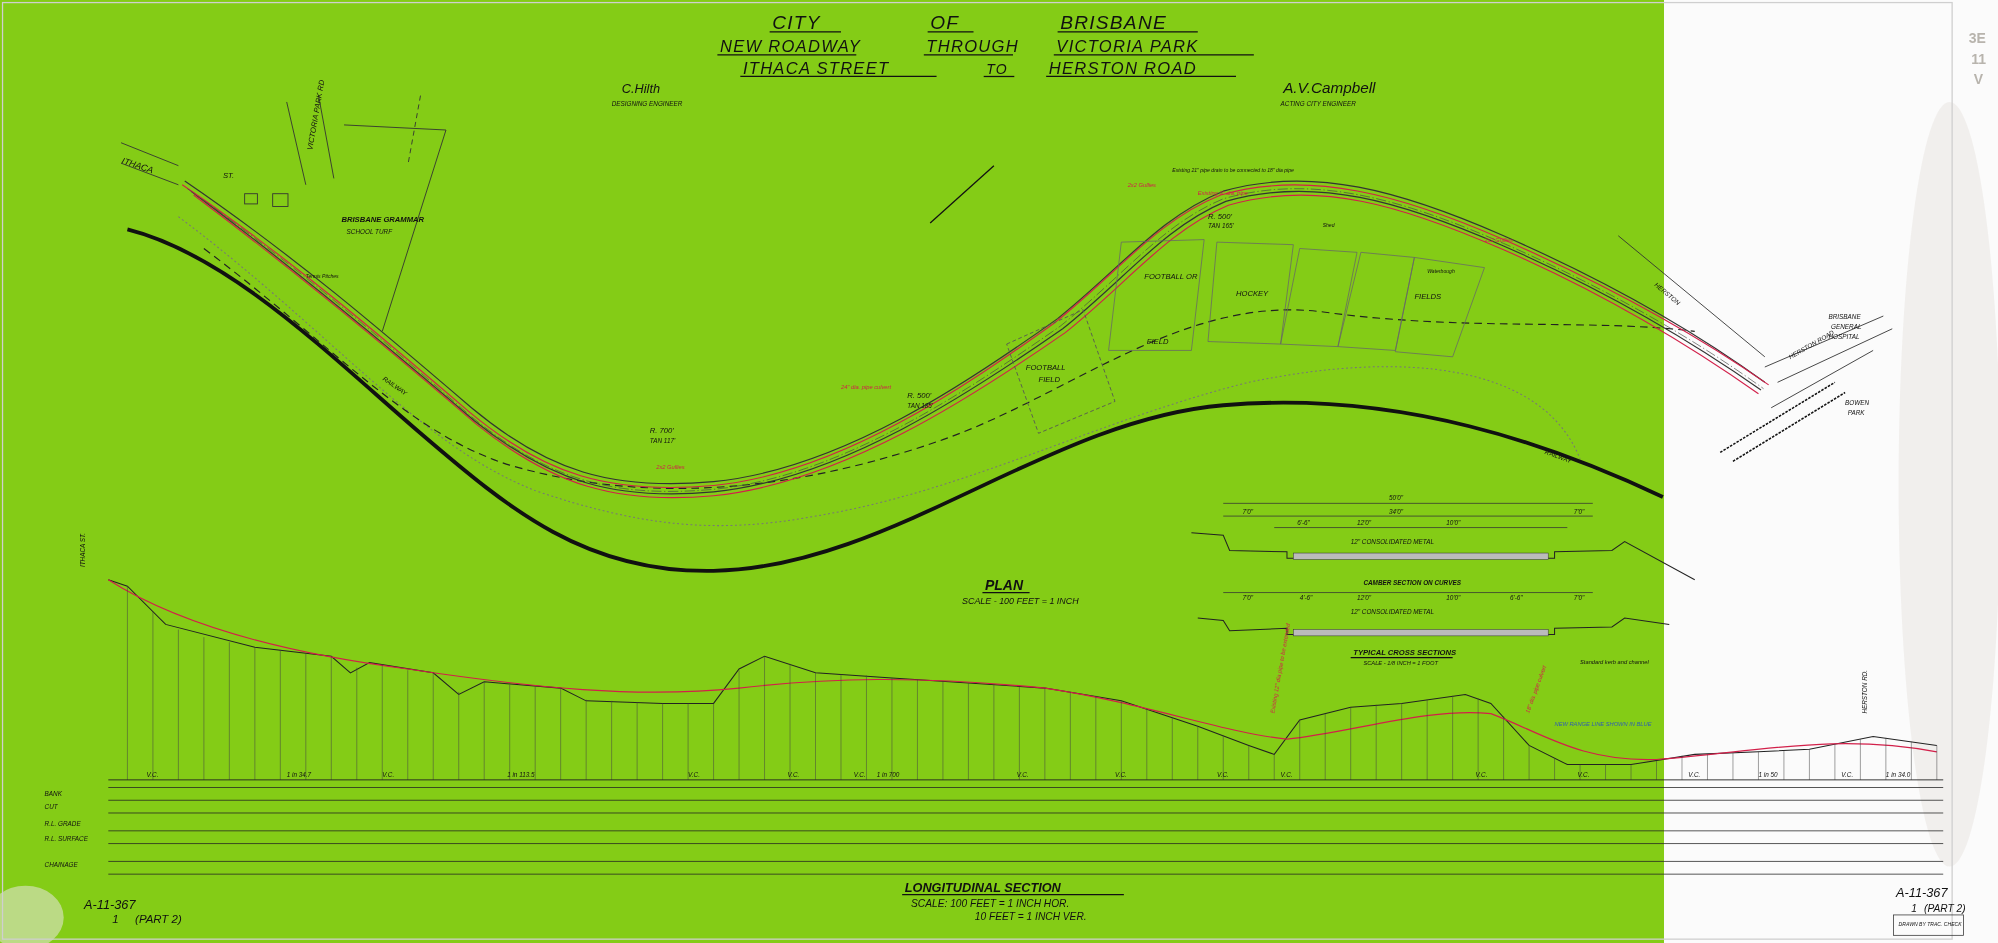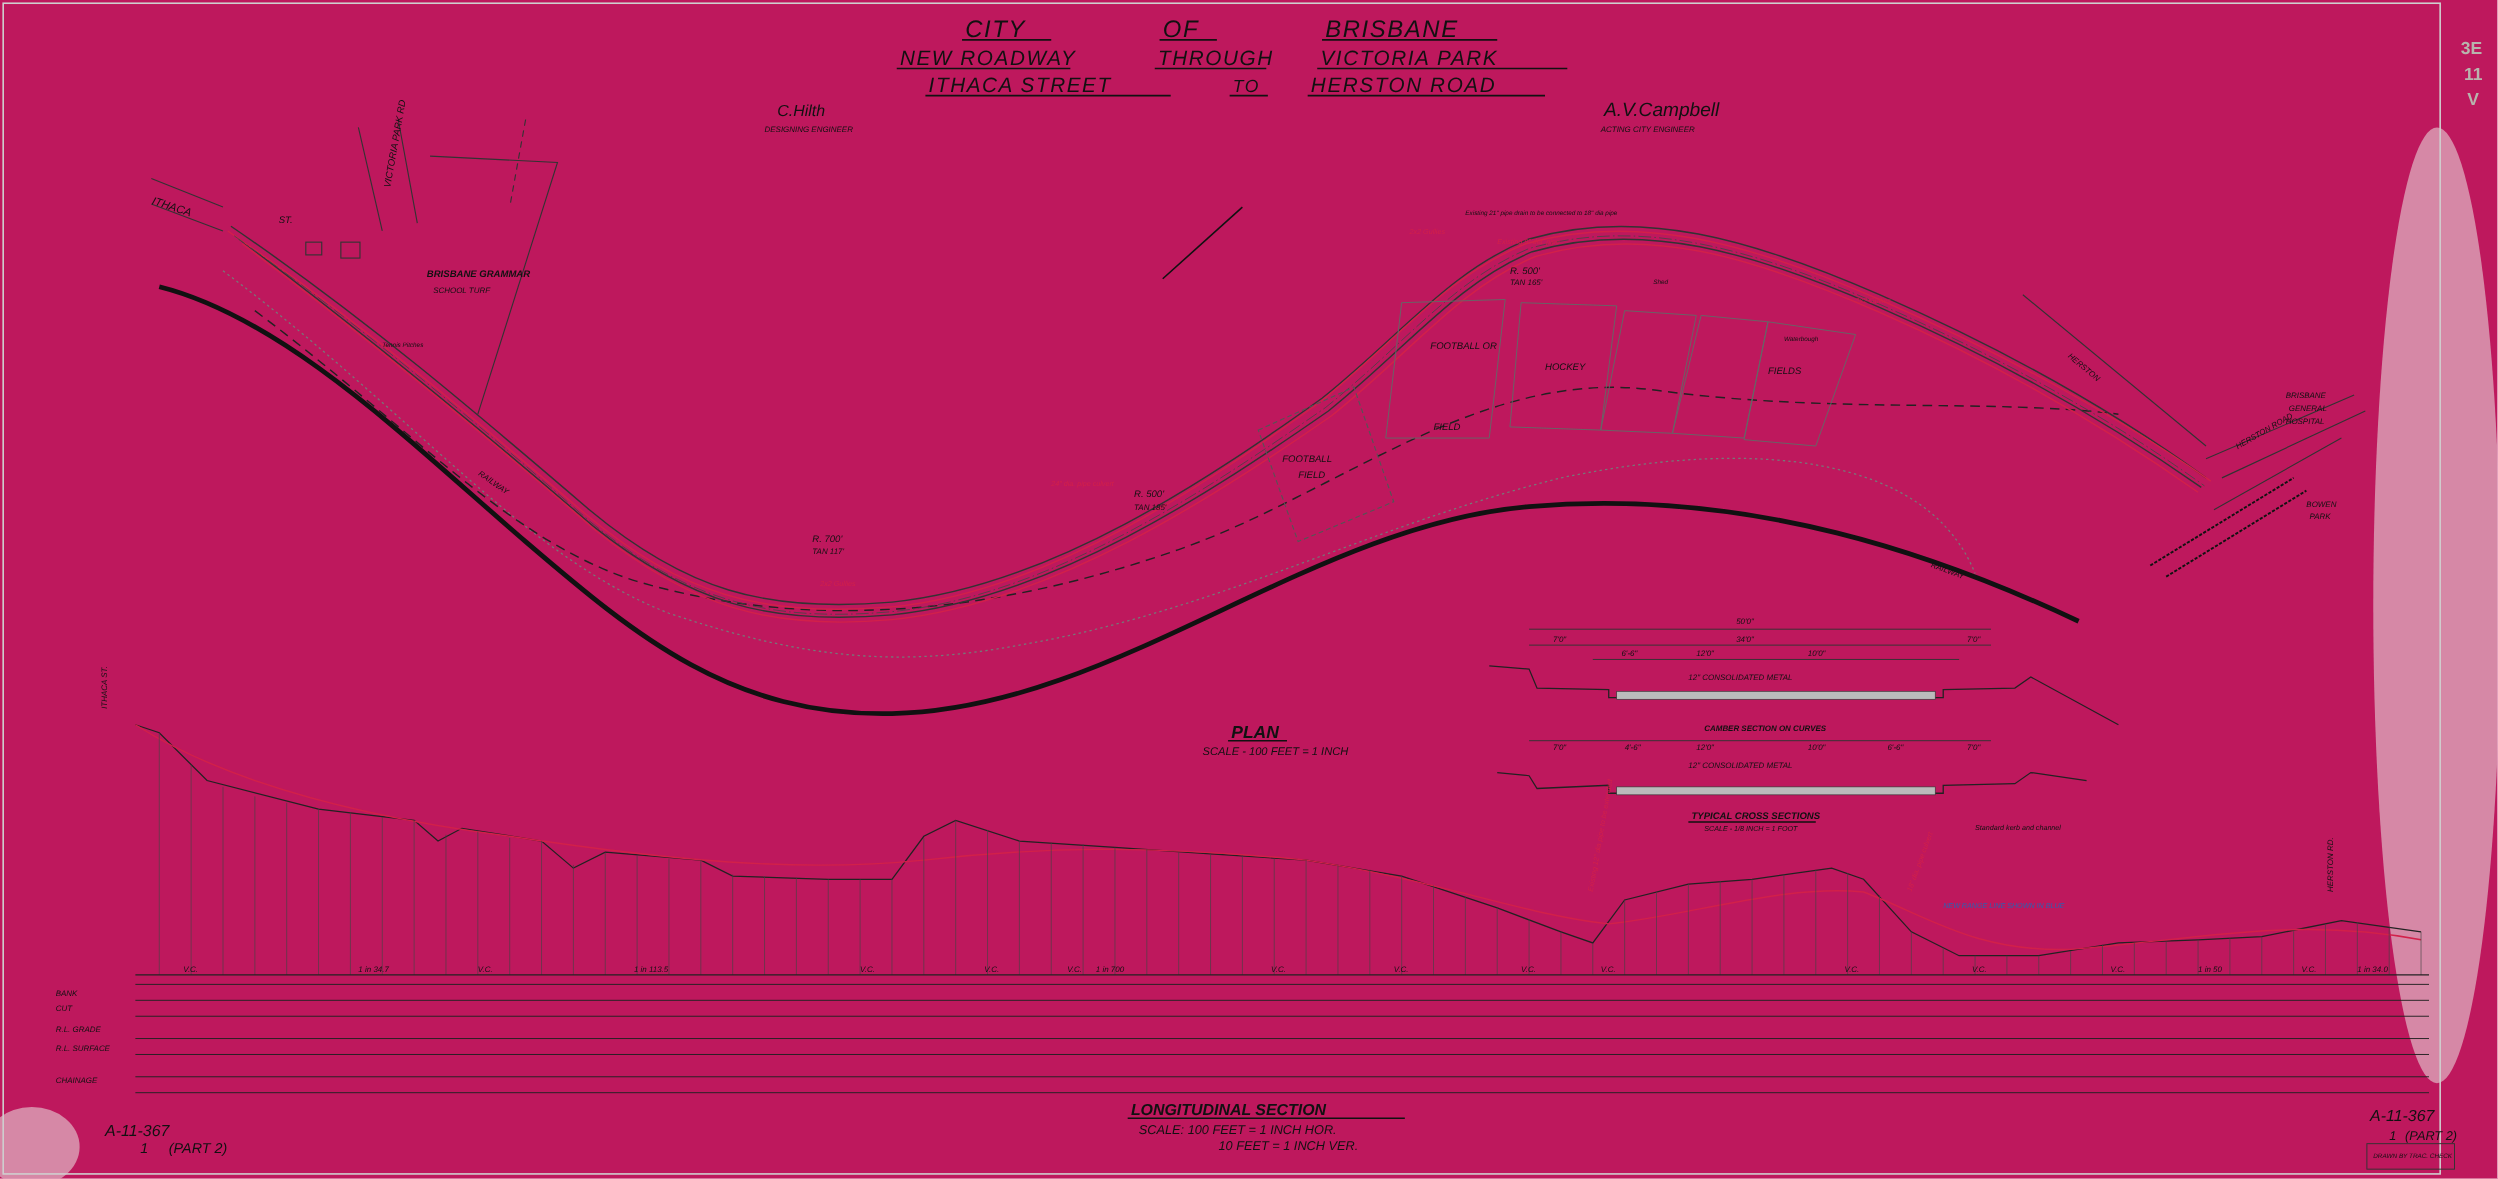--- a/index.html
+++ b/index.html
@@ -1,17 +1,17 @@
 <!DOCTYPE html>
 <html><head>
 <meta charset="utf-8">
 <style>
   html, body { margin:0; padding:0; background:#fbfbfb; }
   body { width:1998px; height:943px; overflow:hidden; font-family:"Liberation Sans", sans-serif; }
-  #sheet { position:relative; width:1998px; height:943px; background:#be185d; }
+  #sheet { position:relative; width:1664px; height:943px; background:#84cc16; }
   svg { position:absolute; left:0; top:0; }
   .t { font-family:"Liberation Sans", sans-serif; fill:#111; }
   .stain { fill:#e9e6e2; opacity:0.55; }
 </style>
 </head>
 <body>
 
 <div id="sheet">
 <svg width="1998" height="943" viewBox="0 0 1568 740" xmlns="http://www.w3.org/2000/svg">
 

